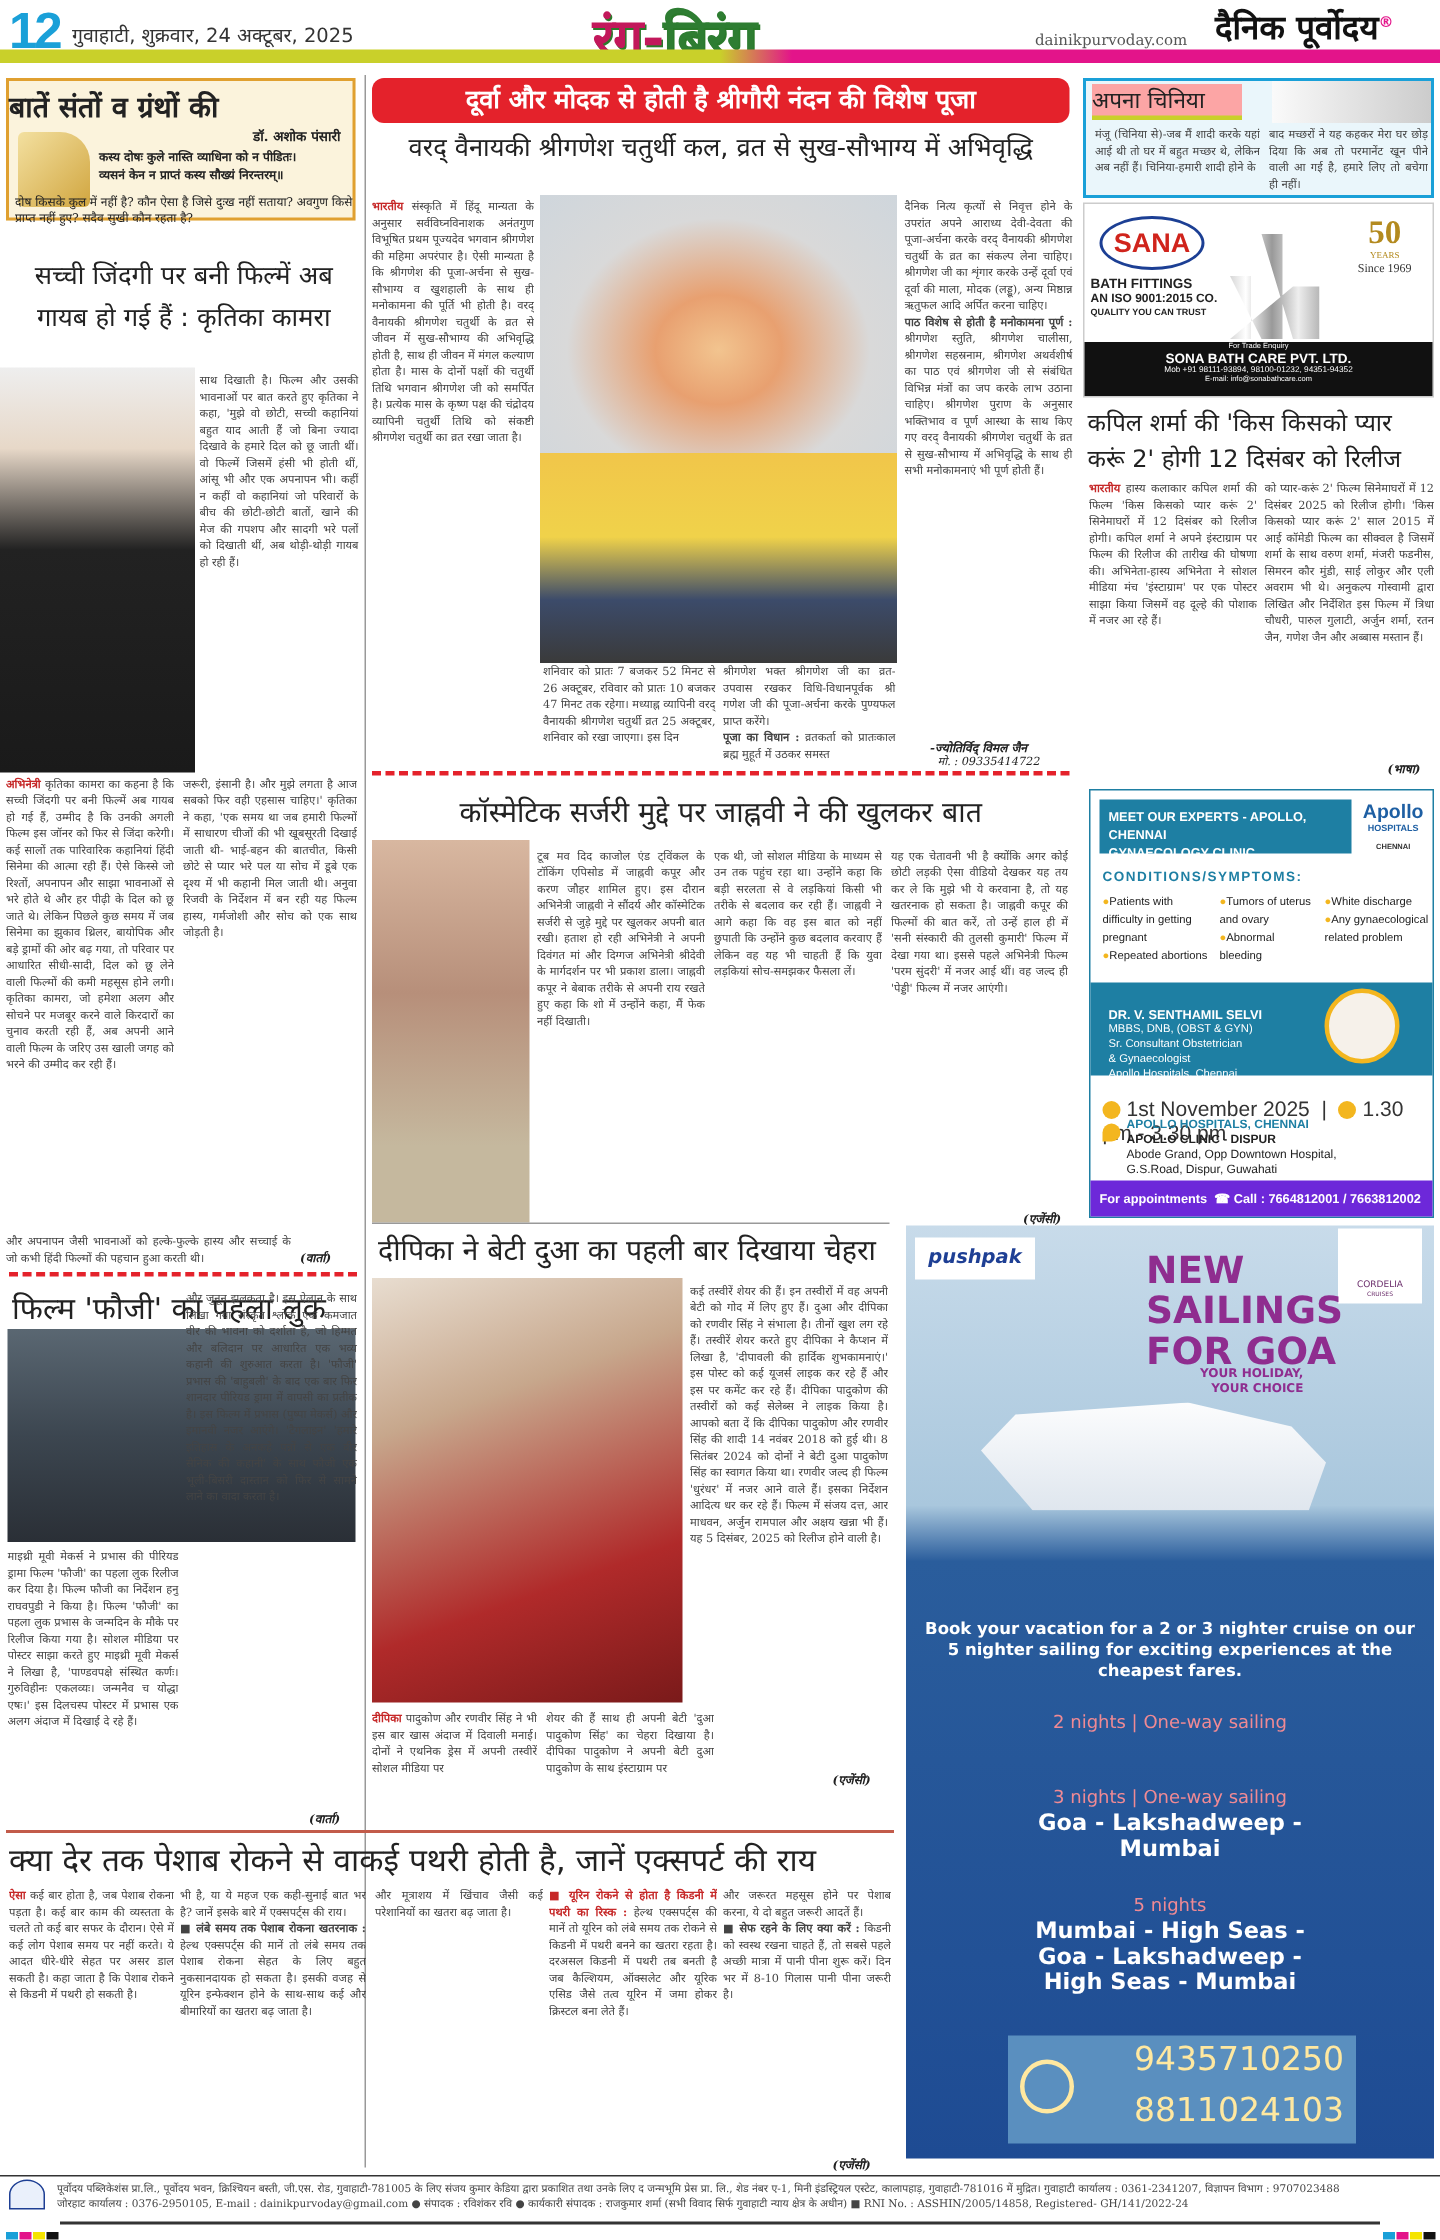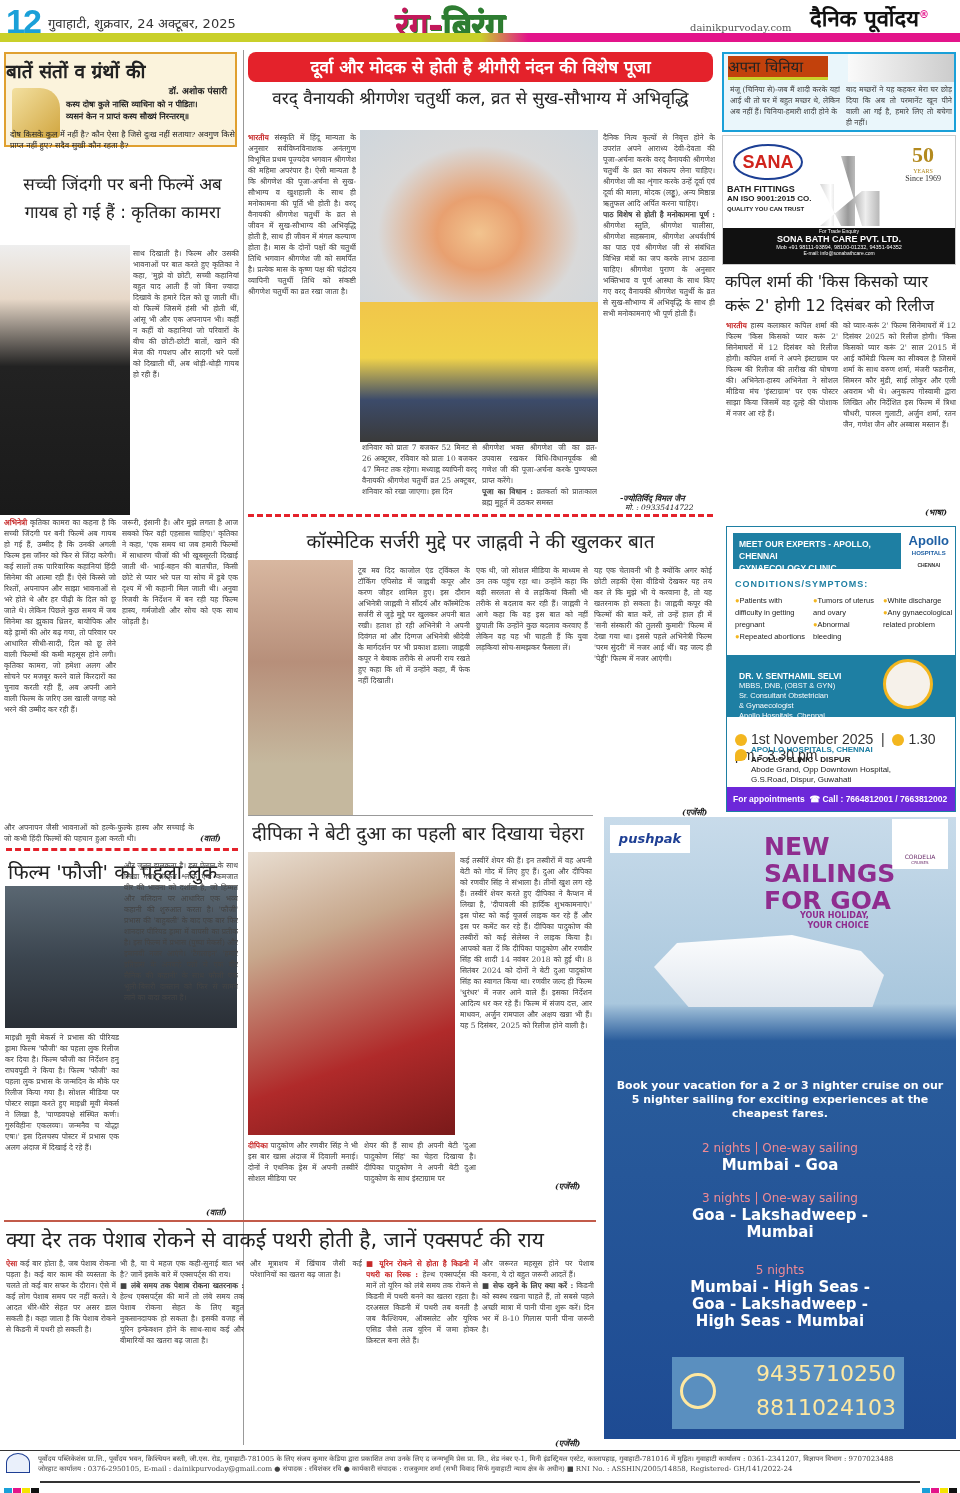--- a/index.html
+++ b/index.html
@@ -22,21 +22,21 @@
 .qtext{position:absolute;left:4px;top:75px;font-size:8px;line-height:11px;text-align:left;width:225px}
 .h-big{font-family:"DejaVu Sans",sans-serif;color:#222;font-weight:normal}
 .kriti-title{left:10px;top:170px;width:225px;font-size:17px;line-height:28px;text-align:center}
 .kriti-photo{left:0;top:245px;width:130px;height:270px;background:linear-gradient(180deg,#eee 0%,#e7d8c8 20%,#222 45%,#1a1a1a 100%)}
 .col-text{font-size:7.5px;line-height:11px;color:#444;text-align:justify;overflow:hidden}
 .redbanner{left:248px;top:52px;width:465px;height:30px;background:#e4222b;border-radius:8px;color:#fff;font-size:17px;font-weight:bold;text-align:center;line-height:30px;font-family:"DejaVu Sans",sans-serif}
 .ganesh-title{left:248px;top:86px;width:465px;font-size:17px;text-align:center}
 .ganesh-photo{left:360px;top:130px;width:238px;height:172px;background:radial-gradient(ellipse at 50% 60%,#f2c48f 0%,#e8a070 25%,#d9d9d9 60%,#cfd6dc 100%)}
 .ganesh-photo2{left:360px;top:302px;width:238px;height:140px;background:linear-gradient(180deg,#f1c64a 0%,#f0d24a 40%,#3c4b6a 70%,#3a3a3a 100%)}
 .kapil-box{left:722px;top:52px;width:234px;height:80px;border:2px solid #1aa0d8;background:#eaf6fb}
-.apna{position:absolute;left:4px;top:2px;width:100px;height:24px;font-size:15px;font-family:"DejaVu Sans",sans-serif;border-bottom:3px solid #c9d02a;background:#c2410c}
+.apna{position:absolute;left:4px;top:2px;width:100px;height:24px;font-size:15px;font-family:"DejaVu Sans",sans-serif;border-bottom:3px solid #c9d02a;background:#fca5a5}
 .cartoon{position:absolute;left:124px;top:0;width:106px;height:28px;background:linear-gradient(90deg,#fafafa,#ccc)}
 .sana-ad{left:722px;top:135px;width:234px;height:130px;border:1px solid #ccc;background:#fff}
 .sana-logo{position:absolute;left:10px;top:8px;width:70px;height:36px;border:2px solid #1c3f94;border-radius:50%;color:#d0241c;font-weight:bold;font-size:18px;text-align:center;line-height:32px;font-family:"Liberation Sans",sans-serif}
 .sana-foot{position:absolute;left:0;bottom:0;width:100%;height:36px;background:#111;color:#fff;text-align:center;font-family:"Liberation Sans",sans-serif}
 .kapil-title{left:725px;top:270px;width:232px;font-size:16px;line-height:24px}
 .jah-title{left:248px;top:528px;width:465px;font-size:19px;text-align:center}
 .dash{border-top:3px dashed #e4222b}
 .jah-photo{left:248px;top:560px;width:105px;height:255px;background:linear-gradient(180deg,#d8b7a0,#b78f7a 40%,#c5b89e 80%)}
 .apollo{left:726px;top:526px;width:230px;height:286px;border:1px solid #1e7fa3;background:#fff;font-family:"Liberation Sans",sans-serif}
 .apollo .hdr{position:absolute;left:6px;top:6px;width:168px;height:36px;background:#1e7fa3;color:#fff;font-size:8.5px;font-weight:bold;padding:5px 6px;line-height:12px}
@@ -231,21 +231,20 @@
       <div>SAILINGS</div>
       <div>FOR GOA</div>
     </div>
   <div class="tag">
       <div>YOUR HOLIDAY,</div>
       <div>YOUR CHOICE</div>
     </div>
   <div class="ship"></div>
   <div class="book">Book your vacation for a 2 or 3 nighter cruise on our 5 nighter sailing for exciting experiences at the cheapest fares.</div>
   <div class="n" style="top:324px">2 nights | One-way sailing</div>
-  <div class="r" style="top:340px">Mumbai - Goa</div>
   <div class="n" style="top:374px">3 nights | One-way sailing</div>
   <div class="r" style="top:390px;padding:0 70px">Goa - Lakshadweep - Mumbai</div>
   <div class="n" style="top:446px">5 nights</div>
   <div class="r" style="top:462px;padding:0 70px">Mumbai - High Seas - Goa - Lakshadweep - High Seas - Mumbai</div>
   <div class="phone">
     <div class="phone-ico"></div>
     <div>9435710250</div>
     <div>8811024103</div>
   </div>
 </div>

